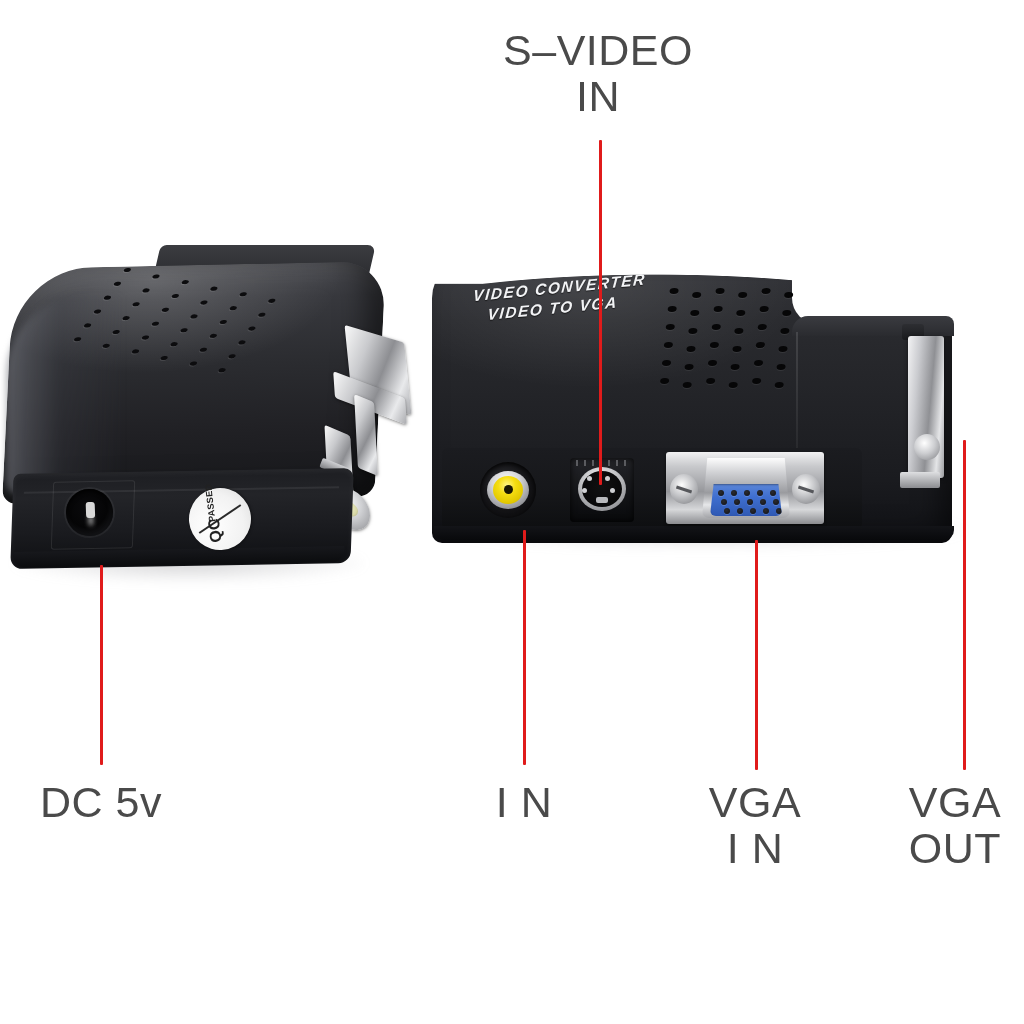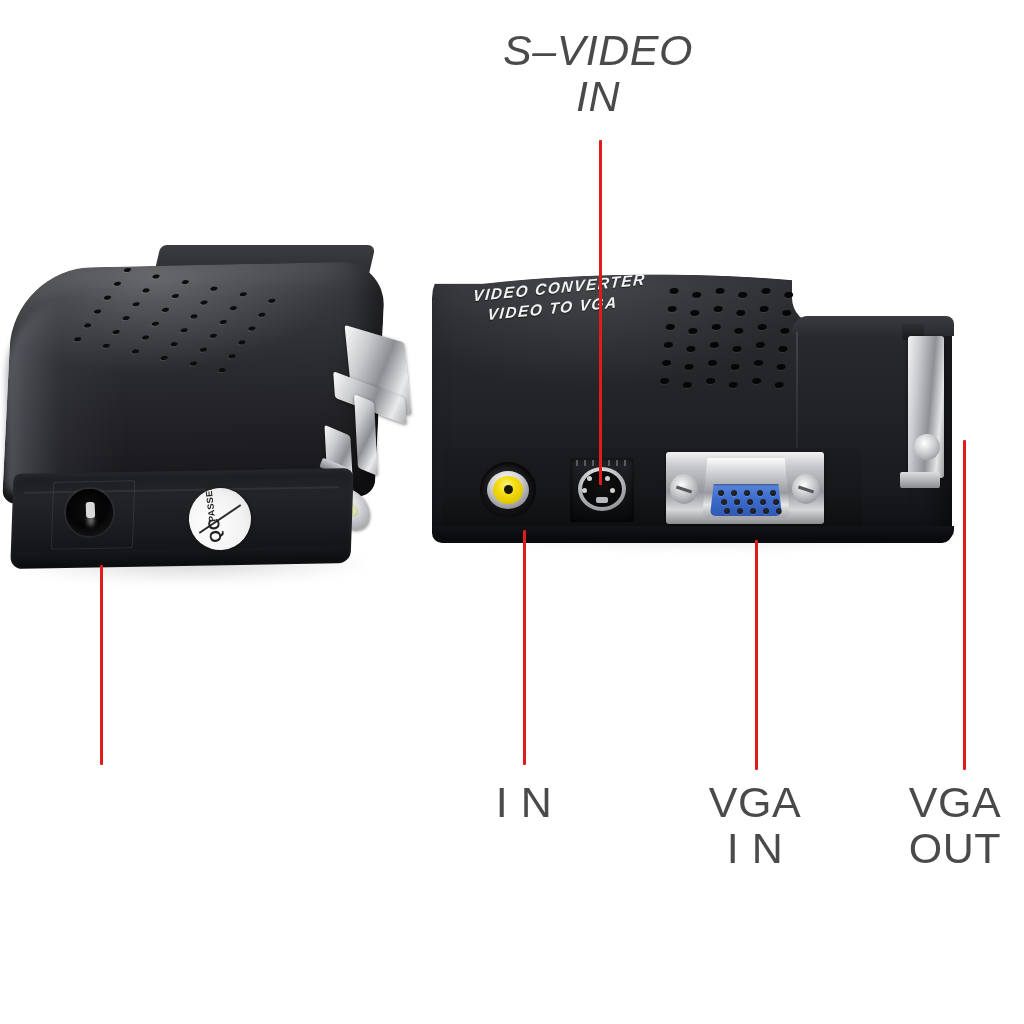--- a/index.html
+++ b/index.html
@@ -511,25 +511,28 @@
       <div class="tabbot"></div>
     </div>
   </div>
 
   <div class="leader" style="left:599px;top:140px;height:345px;"></div>
   <div class="leader" style="left:100px;top:565px;height:200px;"></div>
   <div class="leader" style="left:523px;top:530px;height:235px;"></div>
   <div class="leader" style="left:755px;top:540px;height:230px;"></div>
   <div class="leader" style="left:963px;top:440px;height:330px;"></div>
 
-  <div class="callout" style="left:598px;top:28px;transform:translateX(-50%);font-size:43px;font-style:italic;">
+  <div class="callout" style="left:598px;top:28px;transform:translateX(-50%);font-size:43px;">
     <span>S–VIDEO</span>
     <span class="l2">IN</span>
   </div>
 
+  <div class="callout" style="left:101px;top:780px;transform:translateX(-50%);font-size:43px;">
+    <span>DC  5v</span>
+  </div>
 
   <div class="callout" style="left:524px;top:780px;transform:translateX(-50%);font-size:43px;">
     <span class="l2">I N</span>
   </div>
 
   <div class="callout" style="left:755px;top:780px;transform:translateX(-50%);font-size:43px;">
     <span>VGA</span>
     <span class="l2">I N</span>
   </div>
 

